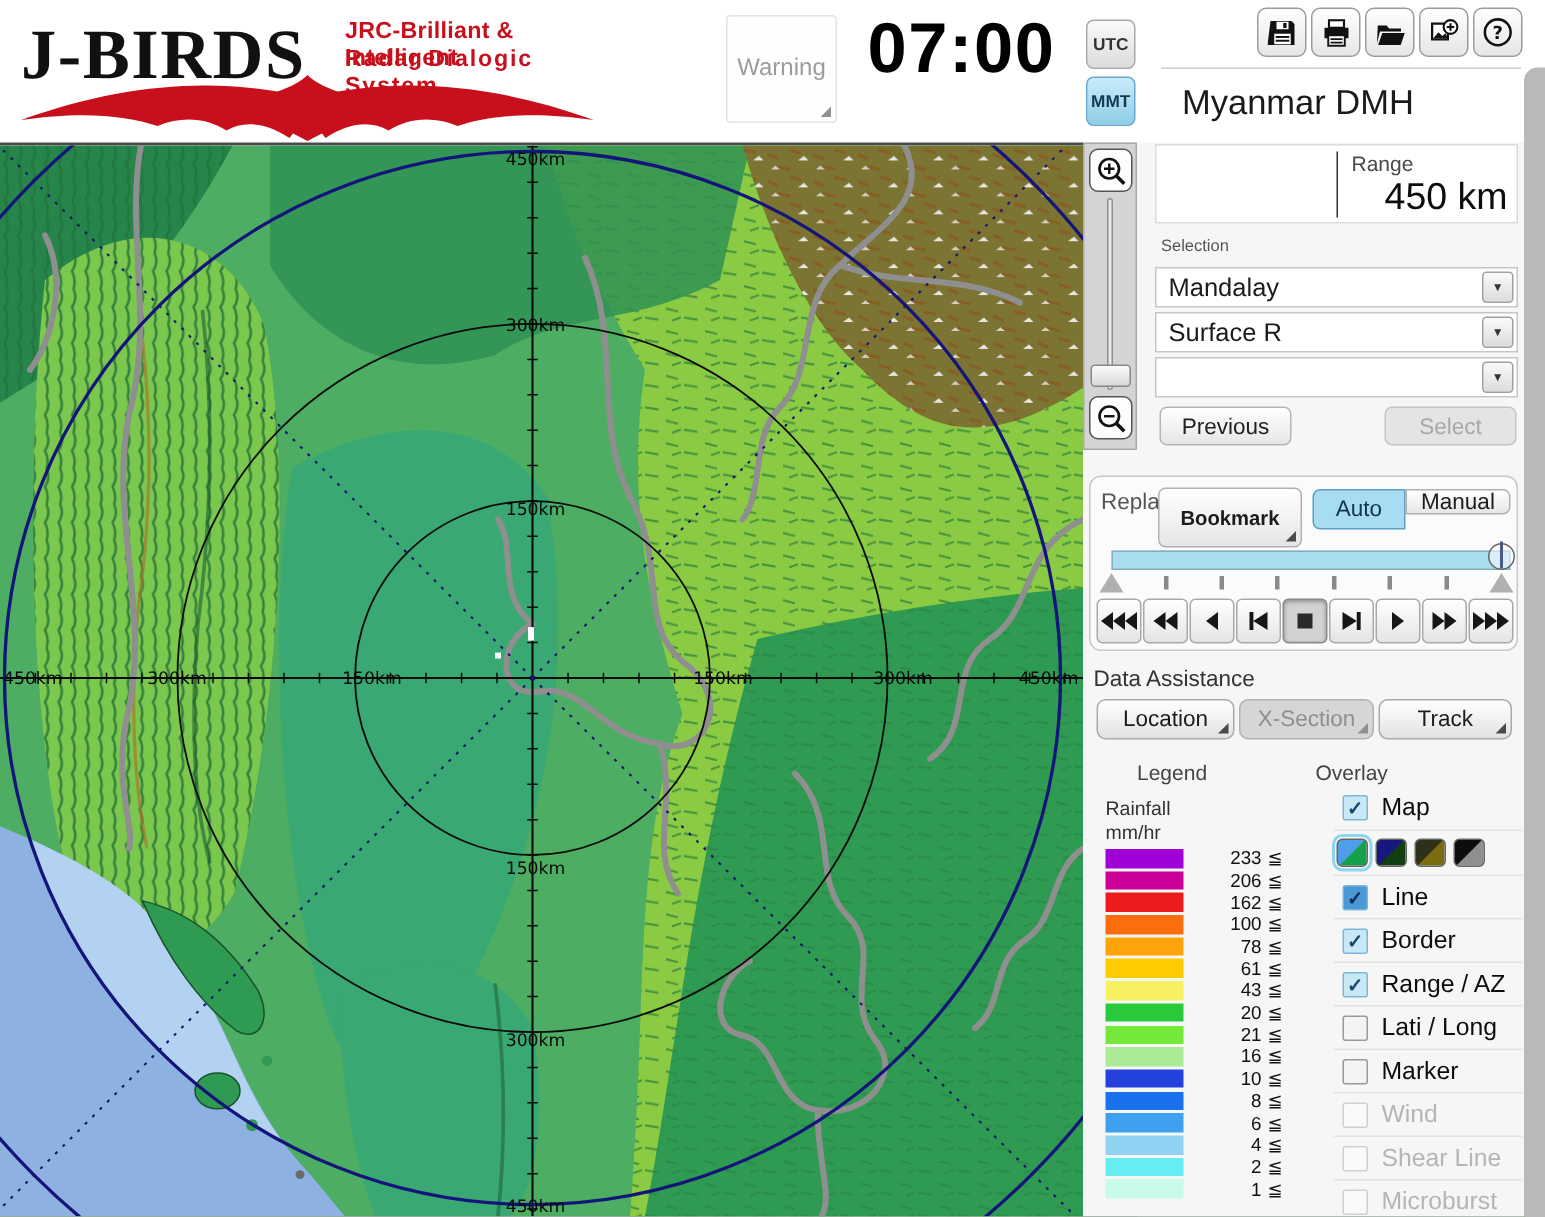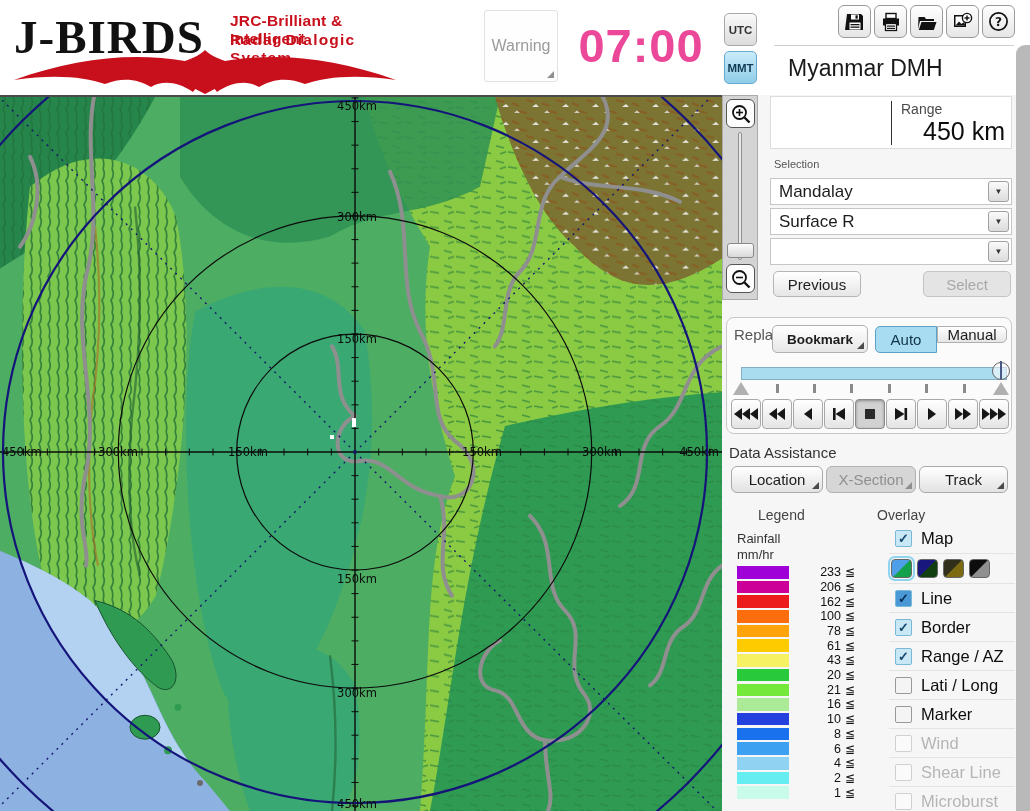--- a/index.html
+++ b/index.html
@@ -13,21 +13,21 @@
   #header { position:absolute; left:0; top:0; width:1030px; height:95px; background:#fff; }
   #logo { position:absolute; left:6px; top:2px; width:400px; height:90px; }
   .logo-title { position:absolute; left:8px; top:8px; font-family:"Liberation Serif", serif; font-weight:bold; font-size:47px; color:#111; letter-spacing:1px; }
   .logo-tag1 { position:absolute; left:224px; top:10px; font-size:15.5px; font-weight:bold; color:#c8101c; letter-spacing:.2px; }
   .logo-tag2 { position:absolute; left:224px; top:29px; font-size:15.5px; font-weight:bold; color:#c8101c; letter-spacing:1.2px; }
   #eagle { position:absolute; left:4px; top:46px; }
   #warning-btn { position:absolute; left:484px; top:10px; width:74px; height:72px; background:#fefefe; border:1px solid #e2e2e2; border-radius:3px; color:#9b9b9b; font-size:16px; display:flex; align-items:center; justify-content:center; }
   .corner { position:relative; }
   .corner::after { content:""; position:absolute; right:3px; bottom:3px; width:0; height:0; border-left:7px solid transparent; border-bottom:7px solid #8f8f8f; }
   .corner.dark::after { border-bottom-color:#4a4a4a; }
-  #clock-time { position:absolute; left:566px; top:4px; width:150px; text-align:center; font-size:47px; font-weight:600; color:#ec4899; letter-spacing:1px;margin-top:14px; }
+  #clock-time { position:absolute; left:566px; top:4px; width:150px; text-align:center; font-size:47px; font-weight:600; color:#000000; letter-spacing:1px; }
   #clock-date { position:absolute; left:556px; top:56px; width:170px; text-align:center; font-size:25px; color:#3a3a3a; }
   .tz-btn { position:absolute; left:724px; width:33px; height:33px; font-size:11.5px; font-weight:bold; display:flex; align-items:center; justify-content:center; border-radius:5px; }
   #utc-btn { top:13px; background:linear-gradient(#fafafa,#dcdcdc); border:1px solid #a8a8a8; color:#333; }
   #mmt-btn { top:51px; background:linear-gradient(#c9ecfa,#8fcde8); border:1px solid #69a8cd; color:#123a52; }
   #toolbar { position:absolute; left:838px; top:5px; display:flex; gap:3px; }
   .tool-btn { width:33px; height:33px; border:1px solid #9a9a9a; border-radius:6px; background:linear-gradient(#ffffff,#e6e6e6); display:flex; align-items:center; justify-content:center; }
   #toolbar-sep { position:absolute; left:774px; top:45px; width:240px; height:1px; background:#cfcfcf; }
   #station-name { position:absolute; left:788px; top:55px; font-size:23px; color:#1a1a1a; }
   
   #map { position:absolute; left:0; top:95px; width:722px; height:716px; border-top:2px solid #4a4a4a; }
@@ -49,21 +49,21 @@
   .dropdown { position:absolute; left:770px; width:242px; height:27px; background:#fff; border:1px solid #c6c6c6; }
   .dd-text { position:absolute; left:8px; top:3px; font-size:17px; color:#1c1c1c; }
   .dd-btn { position:absolute; right:2px; top:2px; width:21px; height:21px; background:linear-gradient(#fafafa,#dcdcdc); border:1px solid #a0a0a0; border-radius:3px; display:flex; align-items:center; justify-content:center; font-size:8px; color:#333; }
   #dd1 { top:178px; } #dd2 { top:208px; } #dd3 { top:238px; }
   .panel-btn { position:absolute; height:26px; font-size:15px; color:#222; display:flex; align-items:center; justify-content:center; background:linear-gradient(#ffffff,#e6e6e6); border:1px solid #b5b5b5; border-radius:5px; }
   #previous-btn { left:773px; top:271px; width:88px; }
   #select-btn { left:923px; top:271px; width:88px; background:#e4e4e4; color:#a8a8a8; border-color:#c4c4c4; }
   
   #replay-panel { position:absolute; left:726px; top:317px; width:286px; height:117px; background:#fbfbfb; border:1px solid #c8c8c8; border-radius:8px; }
   #replay-label { position:absolute; left:7px; top:8px; font-size:15px; color:#555; }
-  #bookmark-btn { position:absolute; left:45px; top:7px; width:96px; height:28px; font-size:13.5px; font-weight:600; color:#1c1c1c; background:linear-gradient(#ffffff,#e6e6e6); border:1px solid #b0b0b0; border-radius:5px; display:flex; align-items:center; justify-content:center; }
+  #bookmark-btn { position:absolute; left:45px; top:7px; width:96px; height:40px; font-size:13.5px; font-weight:600; color:#1c1c1c; background:linear-gradient(#ffffff,#e6e6e6); border:1px solid #b0b0b0; border-radius:5px; display:flex; align-items:center; justify-content:center; }
   #auto-btn { position:absolute; left:148px; top:8px; width:62px; height:27px; font-size:15px; color:#10344a; background:#a8dcf0; border:1px solid #5aa0c8; border-radius:5px 0 0 5px; display:flex; align-items:center; justify-content:center; }
   #manual-btn { position:absolute; left:210px; top:8px; width:70px; height:17px; font-size:15px; color:#1c1c1c; background:linear-gradient(#ffffff,#e6e6e6); border:1px solid #b0b0b0; border-radius:0 5px 5px 0; display:flex; align-items:center; justify-content:center; }
   #replay-track { position:absolute; left:14px; top:49px; width:266px; height:13px; background:#a9dcee; border:1px solid #84aec2; }
   #replay-handle { position:absolute; left:265px; top:44px; width:18px; height:18px; border:1.6px solid #666; border-radius:50%; background:rgba(255,255,255,.55); }
   #replay-handle::after { content:""; position:absolute; left:7px; top:-2px; width:1.6px; height:18px; background:#4a5a88; }
   .end-tri { position:absolute; top:64px; width:0; height:0; border-left:8px solid transparent; border-right:8px solid transparent; border-bottom:13px solid #b0b0b0; }
   .tick { position:absolute; top:66px; width:3px; height:9px; background:#8a8a8a; }
   #playback { position:absolute; left:4px; top:81px; display:flex; gap:1px; }
   .pb-btn { width:30px; height:30px; background:linear-gradient(#ffffff,#e4e4e4); border:1px solid #a8a8a8; border-radius:4px; display:flex; align-items:center; justify-content:center; }
   .pb-btn.active { background:#d2d2d2; box-shadow:inset 0 1px 3px rgba(0,0,0,.35); border-color:#8a8a8a; }

